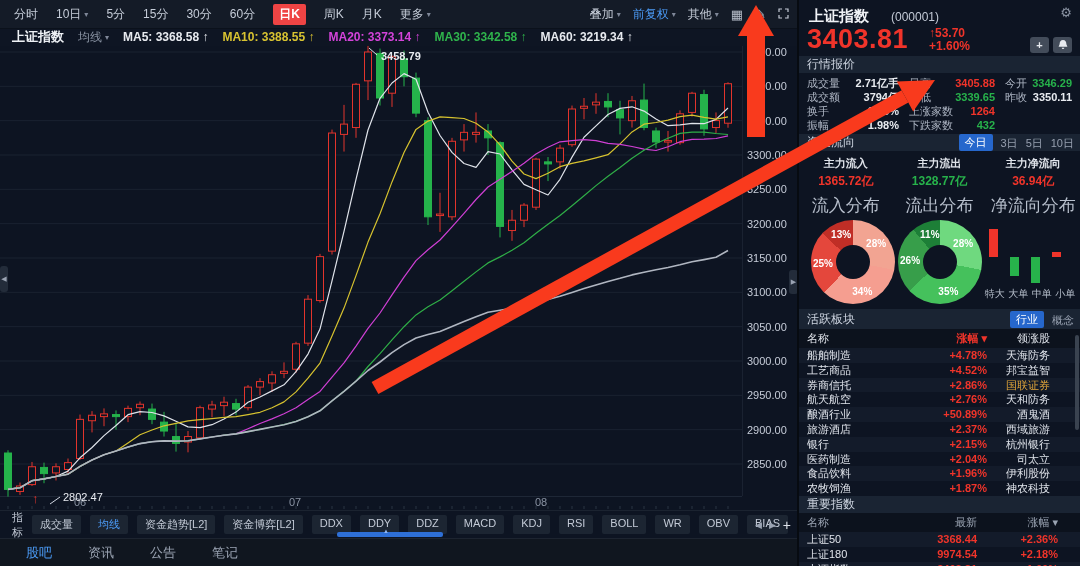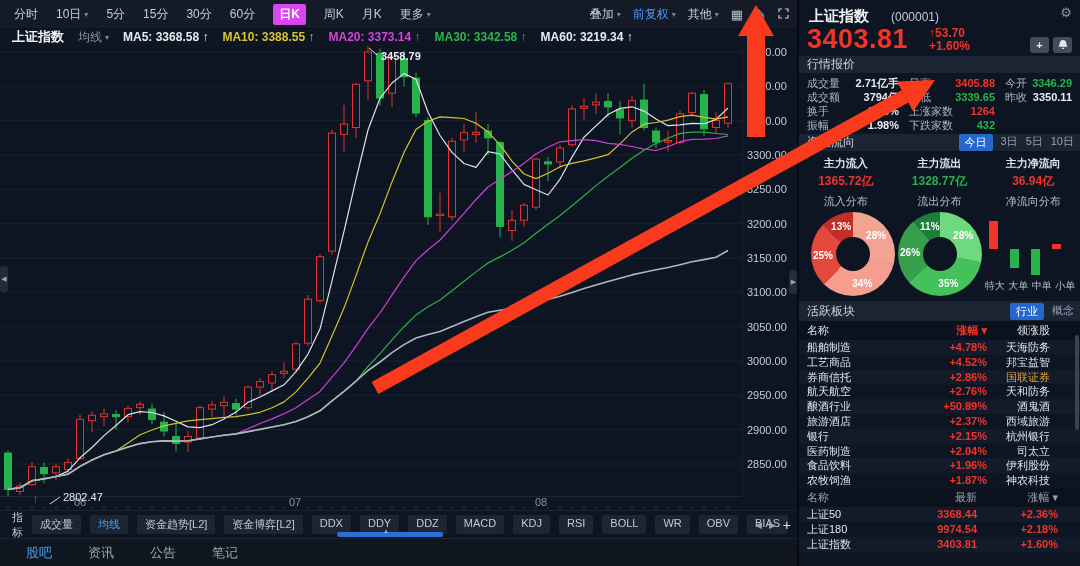--- a/index.html
+++ b/index.html
@@ -3,21 +3,21 @@
 <meta charset="utf-8">
 <style>
   html,body{margin:0;padding:0;background:#05080d;}
   .app{position:relative;width:1080px;height:566px;background:#0d1422;overflow:hidden;
        font-family:"Liberation Sans",sans-serif;-webkit-font-smoothing:antialiased;color:#dfe3ea;}
   
   .toolbar1{position:absolute;left:0;top:0;width:797px;height:28px;background:#141b27;
             border-bottom:1px solid #080c13;display:flex;align-items:center;font-size:12px;color:#c6cdd9;}
   .periods{display:flex;align-items:center;gap:18px;padding-left:14px;}
   .period{cursor:default;display:flex;align-items:center;gap:3px;white-space:nowrap;}
-  .period.sel{background:#d946ef;color:#fff;border-radius:2px;padding:2px 6px;font-weight:bold;}
+  .period.sel{background:#ef4444;color:#fff;border-radius:2px;padding:2px 6px;font-weight:bold;}
   .caret{font-size:8px;color:#7f8798;}
   .tb-right{position:absolute;right:8px;top:0;height:28px;display:flex;align-items:center;gap:12px;}
   .tb-link{display:flex;align-items:center;gap:3px;}
   .tb-link.blue{color:#4b9af5;}
   .tb-icon{color:#b7bec9;font-size:13px;line-height:1;}
   
   .mabar{position:absolute;left:0;top:28px;width:797px;height:18px;background:#10182675;
          display:flex;align-items:center;font-size:12px;gap:14px;padding-left:12px;box-sizing:border-box;}
   .mabar .sym{font-weight:bold;color:#eef1f5;font-size:13px;}
   .mabar .matype{color:#8a93a3;display:flex;gap:3px;align-items:center;}
@@ -51,34 +51,34 @@
   .rp-name{position:absolute;left:10px;top:7px;font-size:15px;font-weight:bold;color:#f0f2f6;}
   .rp-code{position:absolute;left:92px;top:10px;font-size:12px;color:#c3cad6;}
   .rp-gear{position:absolute;right:8px;top:5px;color:#8a93a3;font-size:13px;}
   .rp-price{position:absolute;left:8px;top:24px;font-size:27px;font-weight:bold;color:#f0342a;letter-spacing:.5px;}
   .rp-chg{position:absolute;left:130px;top:27px;font-size:12px;font-weight:bold;color:#f0342a;line-height:13px;}
   .rp-btns{position:absolute;right:8px;top:37px;display:flex;gap:4px;}
   .rp-btn{width:19px;height:16px;background:#434c5a;border-radius:3px;color:#e6e9ee;display:flex;
           align-items:center;justify-content:center;font-size:11px;font-weight:bold;}
   .sec-bar{height:17px;background:#1a2433;display:flex;align-items:center;padding:0 8px;color:#cdd4e0;
            font-size:12px;position:relative;}
-  .sec-tabs{position:absolute;right:6px;display:flex;gap:8px;align-items:flex-start;font-size:11px;color:#97a0b0;}
+  .sec-tabs{position:absolute;right:6px;display:flex;gap:8px;align-items:flex-end;font-size:11px;color:#97a0b0;}
   .sec-tab.sel{background:#2667cc;color:#fff;border-radius:2px;padding:1px 6px;}
   
   .qgrid{padding:3px 8px 0 8px;}
   .qrow{display:flex;height:14px;line-height:14px;}
   .qg{display:flex;justify-content:space-between;}
   .qg1{width:92px;} .qg2{width:86px;margin-left:10px;} .qg3{flex:1;margin-left:10px;}
   .qlabel{color:#aeb6c4;} .qval{font-weight:bold;}
   
   .fstats{display:flex;text-align:center;padding-top:5px;}
   .fstats>div{flex:1;}
   .fs-label{color:#dfe3ea;font-size:11px;font-weight:bold;}
   .fs-val{font-size:12px;font-weight:bold;margin-top:2px;text-align:center;}
-  .dist{display:flex;text-align:center;color:#b7bfcc;padding-top:4px;font-size:11px;}
+  .dist{display:flex;text-align:center;color:#b7bfcc;padding-top:4px;font-size:17px;}
   .dist>div{flex:1;}
   .donut-block{position:relative;height:92px;}
   .donut-wrap{position:absolute;width:84px;height:84px;top:3px;}
   .donut{position:absolute;width:84px;height:84px;border-radius:50%;}
   .hole{position:absolute;left:25px;top:25px;width:34px;height:34px;border-radius:50%;background:#0d1422;}
   .dlab{position:absolute;transform:translate(-50%,-50%);font-size:10px;font-weight:bold;color:#fff;}
   .netbars{position:absolute;left:186px;top:3px;width:90px;height:62px;}
   .nbar{position:absolute;width:9px;}
   .netcats{position:absolute;left:184px;top:70px;width:94px;display:flex;font-size:10px;color:#b7bfcc;}
   .netcats span{flex:1;text-align:center;}
@@ -619,20 +619,23 @@
           <span class="c-pct">+1.96%</span>
           <span class="c-leader">伊利股份</span>
         </div>
         <div class="trow">
           <span class="c-name">农牧饲渔</span>
           <span class="c-pct">+1.87%</span>
           <span class="c-leader">神农科技</span>
         </div>
       </div>
 
+    <div class="sec-bar">
+        <span>重要指数</span>
+      </div>
     <div class="thead" id="indices-head">
         <span class="i-name" style="color: rgb(154, 163, 178); font-weight: normal;">名称</span>
         <span class="i-val" style="color: rgb(154, 163, 178); font-weight: normal;">最新</span>
         <span class="i-pct" style="color: rgb(154, 163, 178); font-weight: normal;">涨幅 ▾</span>
       </div>
     <div id="indices-rows">
         <div class="trow" style="height: 15px; line-height: 15px;">
           <span class="i-name">上证50</span>
           <span class="i-val">3368.44</span>
           <span class="i-pct">+2.36%</span>

